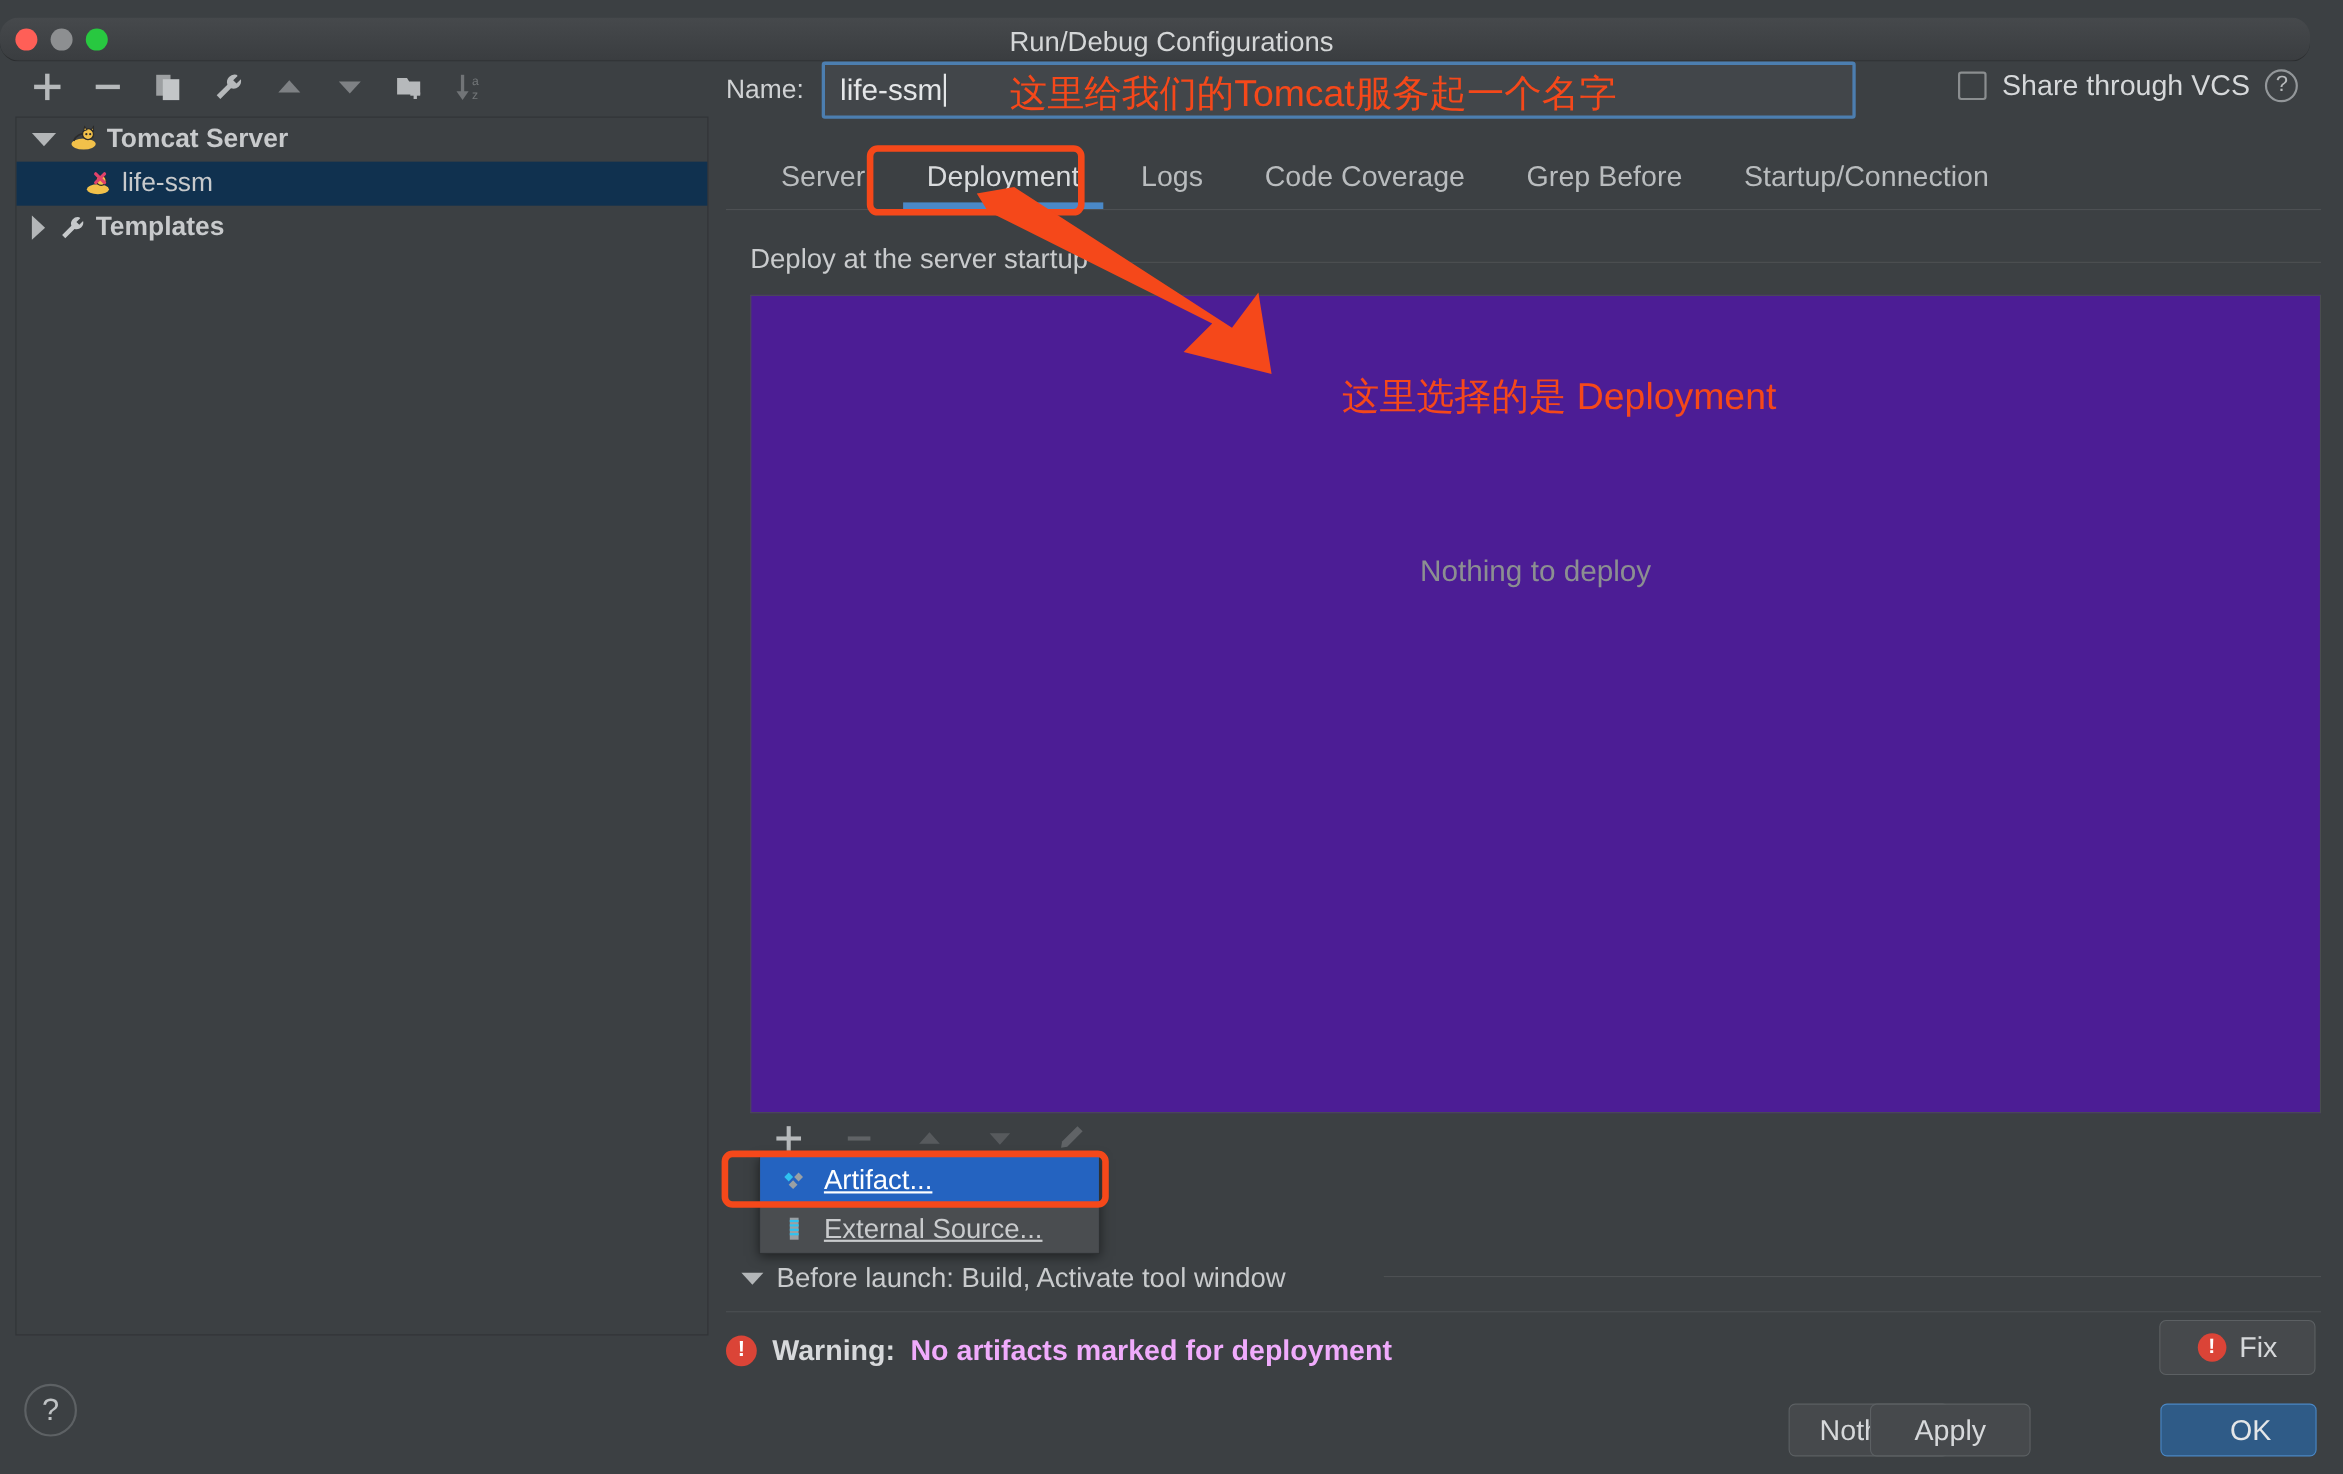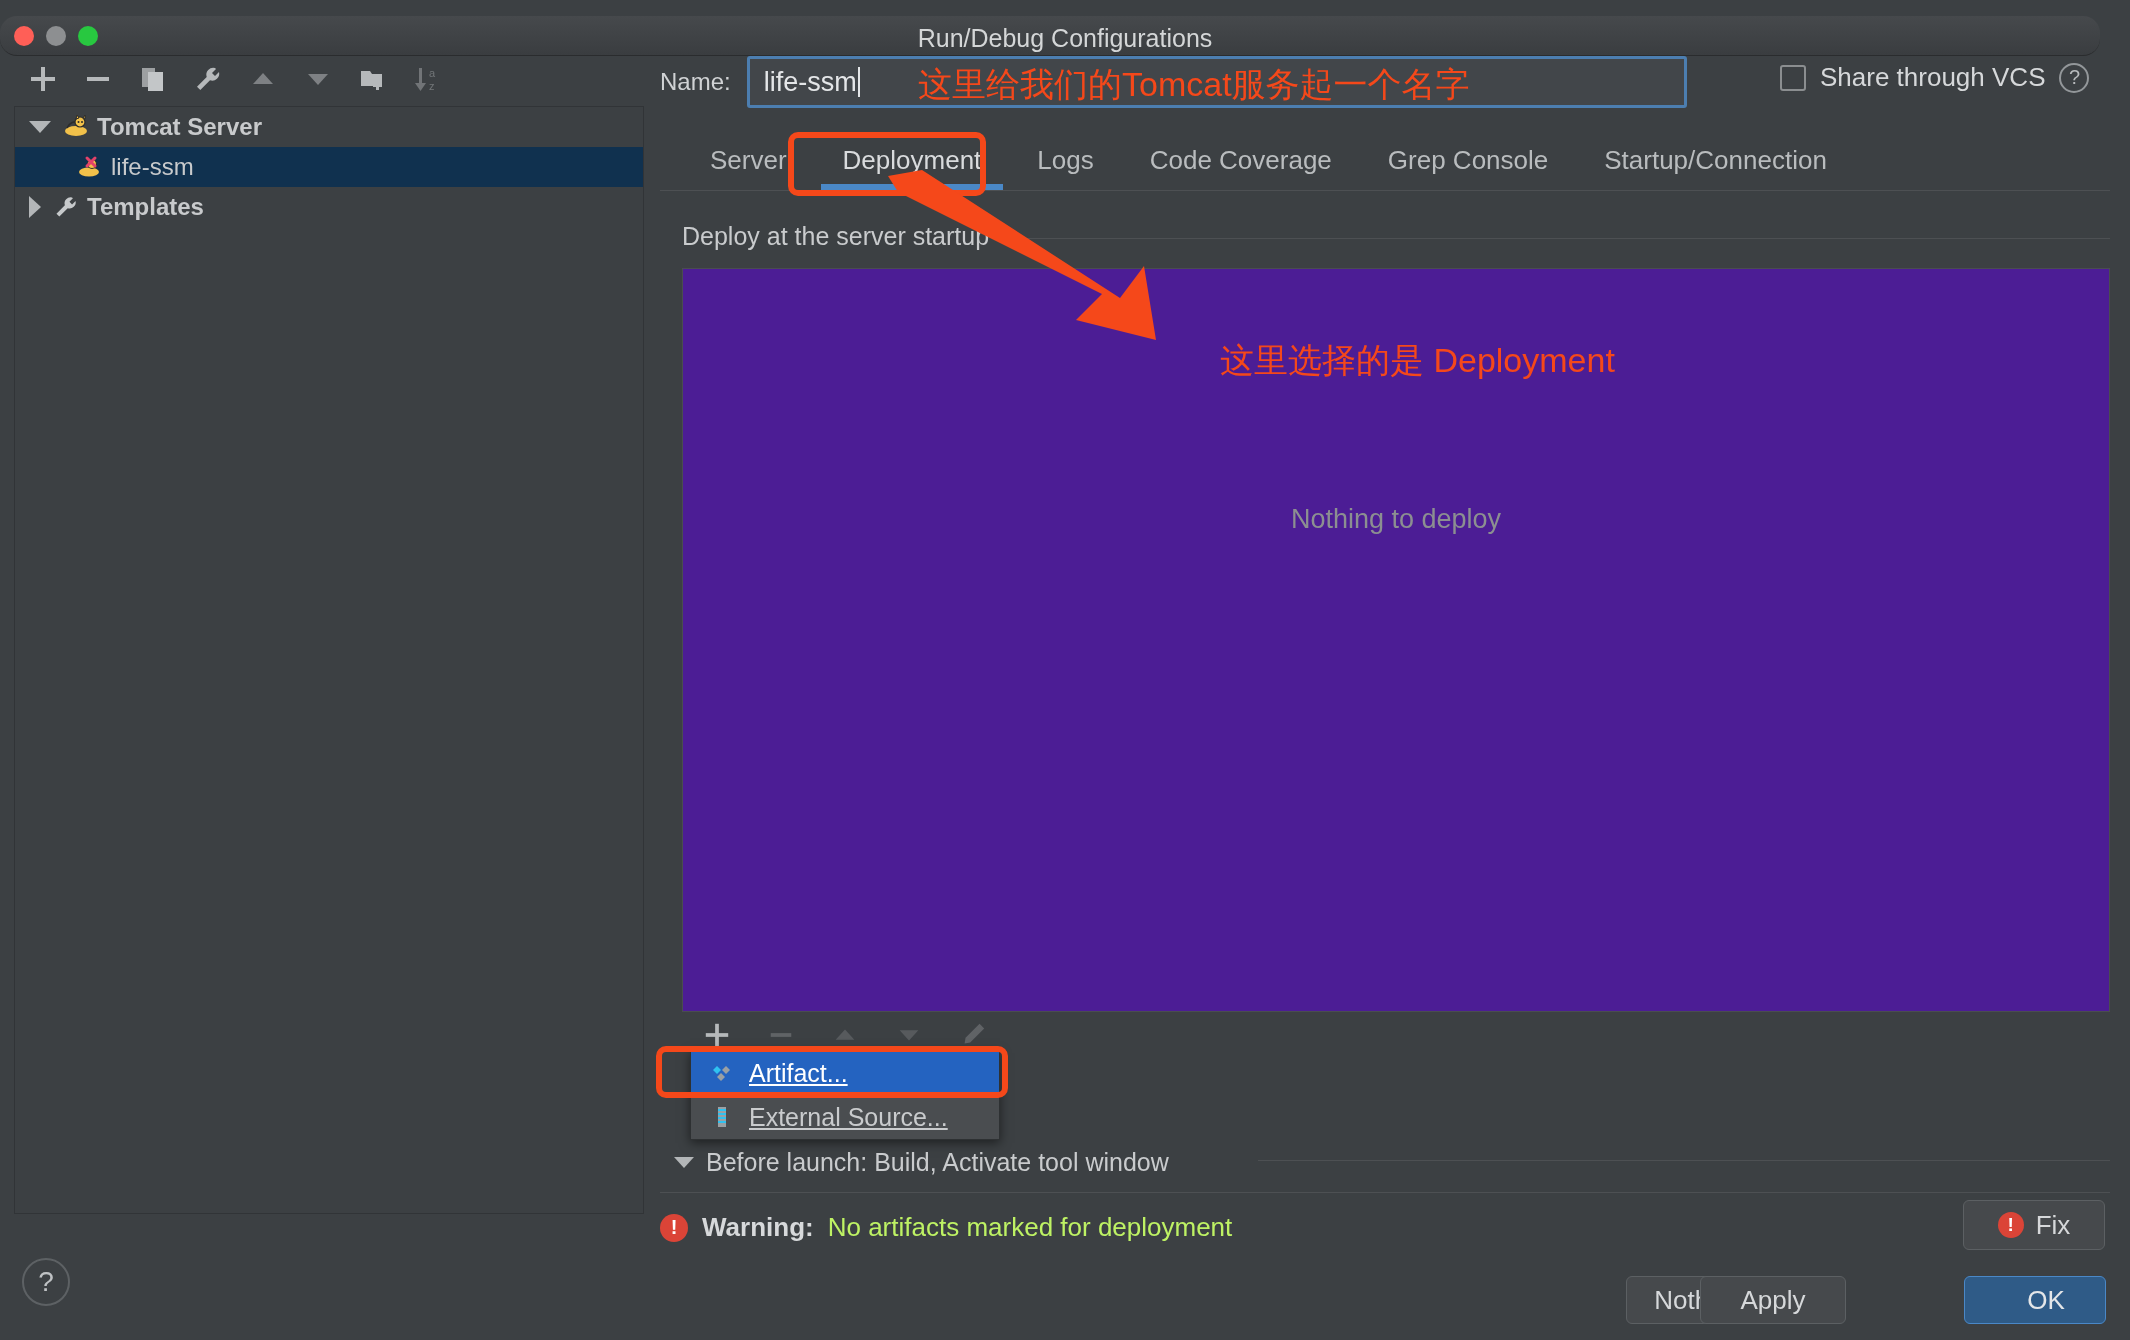--- a/index.html
+++ b/index.html
@@ -141,21 +141,21 @@
 
   .warning-row {
     position: absolute; left: 660px; top: 1212px; display: flex; align-items: center; gap: 14px;
     font-size: 26px;
   }
   .err-icon {
     width: 28px; height: 28px; border-radius: 50%; background: #db4437; color: #fff;
     font-size: 20px; font-weight: bold; display: flex; align-items: center; justify-content: center;
   }
   .warn-label { color: #d7d9db; font-weight: bold; }
-  .warn-text { color: #bef264; }
+  .warn-text { color: #f0abfc; font-weight: bold; }
 
   
   .btn {
     border-radius: 6px; border: 1px solid #5c6063; background: #46494c;
     color: #d6d8da; font-size: 26px; display: flex; align-items: center;
     justify-content: center; gap: 12px;
   }
   .btn.primary { background: #2f5b87; border-color: #4a88c7; color: #e4e6e8; }
   .fix-btn { position: absolute; left: 1963px; top: 1200px; width: 142px; height: 50px; }
   .cancel-btn { position: absolute; left: 1626px; top: 1276px; width: 146px; height: 48px; }
@@ -293,21 +293,21 @@
   <div class="checkbox"></div>
   <div class="vcs-label">Share through VCS</div>
   <div class="q-circle">?</div>
 </div>
 
 <div class="tabs">
   <div class="tab">Server</div>
   <div class="tab active">Deployment</div>
   <div class="tab">Logs</div>
   <div class="tab">Code Coverage</div>
-  <div class="tab">Grep Console</div>
+  <div class="tab">Grep Before</div>
   <div class="tab">Startup/Connection</div>
 </div>
 <div class="tab-sep"></div>
 
 <div class="section-label">Deploy at the server startup</div>
 <div class="section-rule"></div>
 
 <div class="deploy-box">
   <div class="nothing">Nothing to deploy</div>
 </div>

